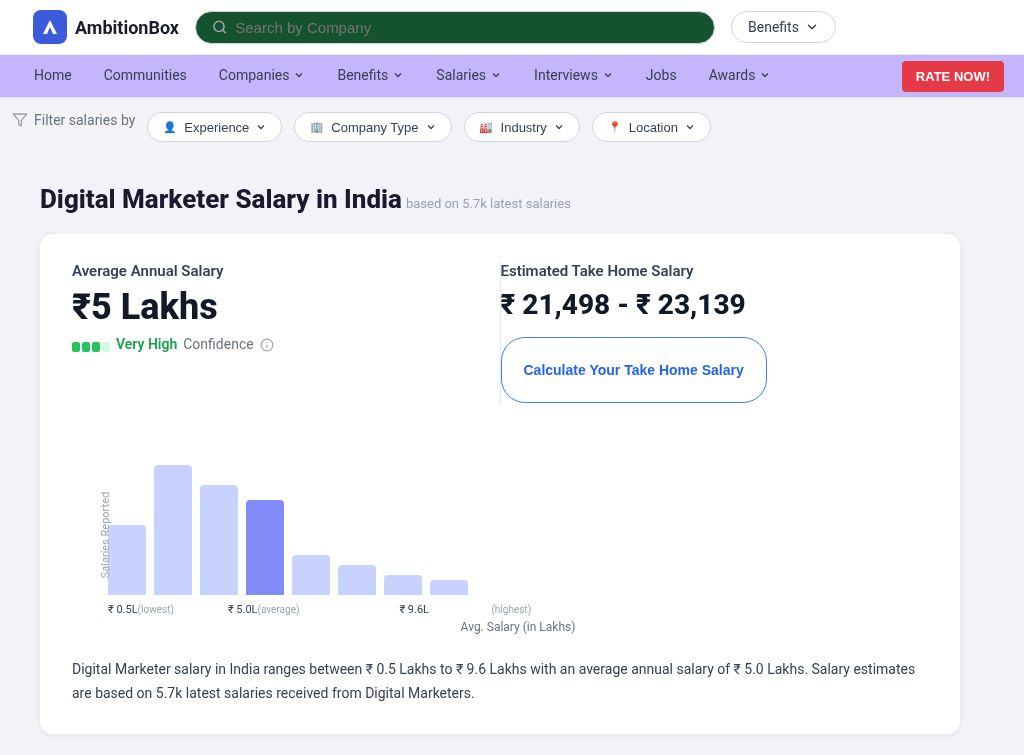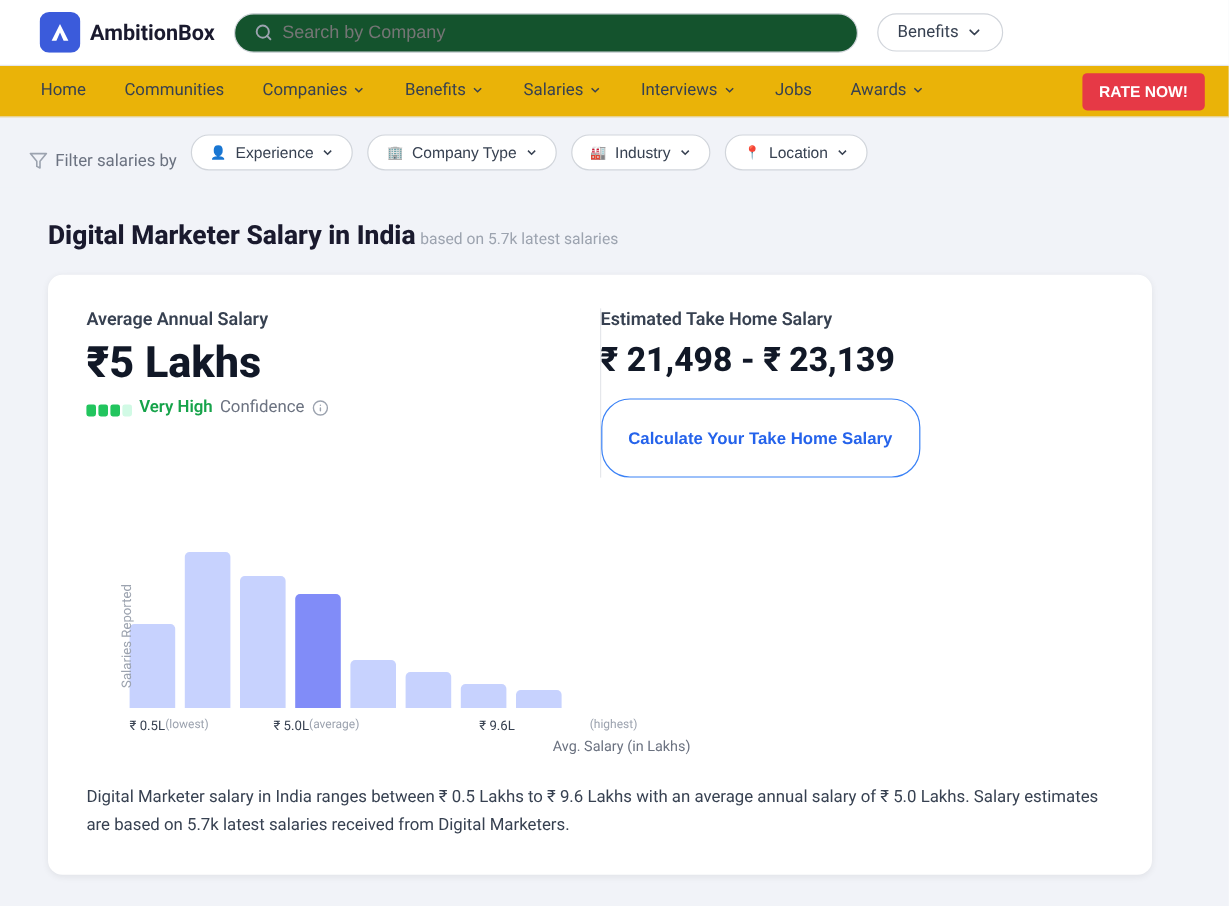--- a/index.html
+++ b/index.html
@@ -57,21 +57,21 @@
       gap: 6px;
       font-size: 14px;
       color: #374151;
       background: #fff;
       cursor: pointer;
       white-space: nowrap;
     }
 
     
     .nav-bar {
-      background: #eab308;
+      background: #c4b5fd;
       border-bottom: 1px solid #e5e7eb;
       padding: 0 20px;
       display: flex;
       align-items: center;
       gap: 4px;
       overflow-x: auto;
     }
     .nav-item {
       padding: 12px 14px;
       font-size: 14px;
@@ -92,23 +92,23 @@
       font-size: 13px;
       font-weight: 700;
       cursor: pointer;
       white-space: nowrap;
       border: none;
     }
 
     
     .filter-bar {
       background: #f1f3f8;
-      padding: 14px 24px;
-      display: flex;
-      align-items: flex-end;
+      padding: 14px 12px;
+      display: flex;
+      align-items: flex-start;
       gap: 12px;
       flex-wrap: wrap;
     }
     .filter-label {
       font-size: 14px;
       color: #6b7280;
       display: flex;
       align-items: center;
       gap: 6px;
     }
@@ -134,21 +134,21 @@
       color: #4f46e5;
       font-size: 11px;
     }
 
     
     .main-content {
       padding: 28px 40px;
       max-width: 1000px;
     }
     .page-title {
-      font-size: 22px;
+      font-size: 26px;
       font-weight: 800;
       color: #1a1a2e;
       margin-bottom: 4px;
       margin-top: 12px;
     }
     .page-subtitle {
       font-size: 13px;
       color: #9ca3af;
       font-weight: 400;
     }

